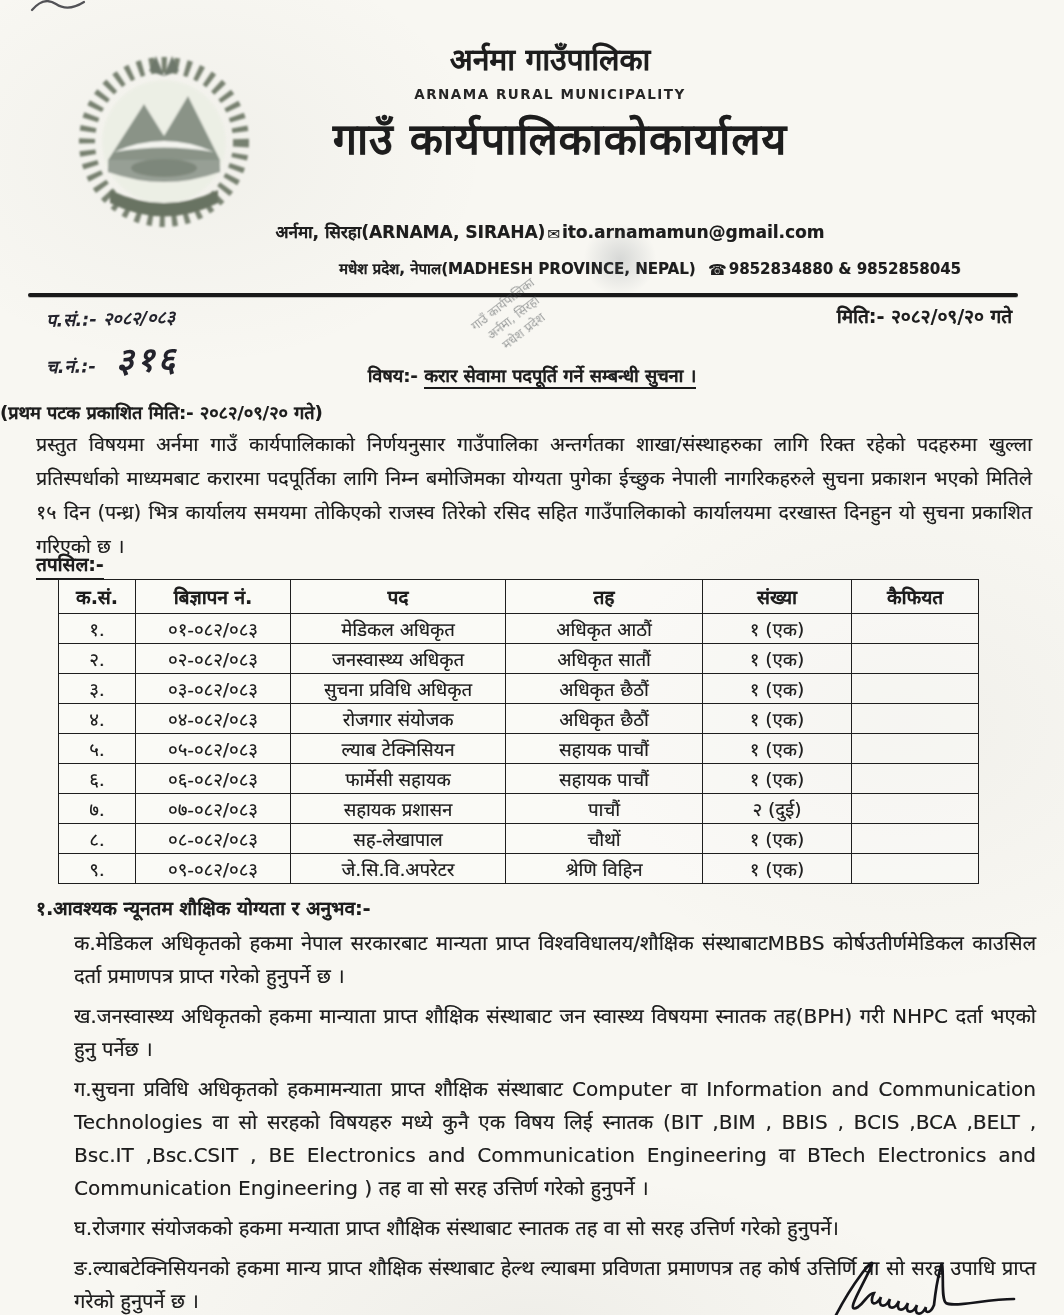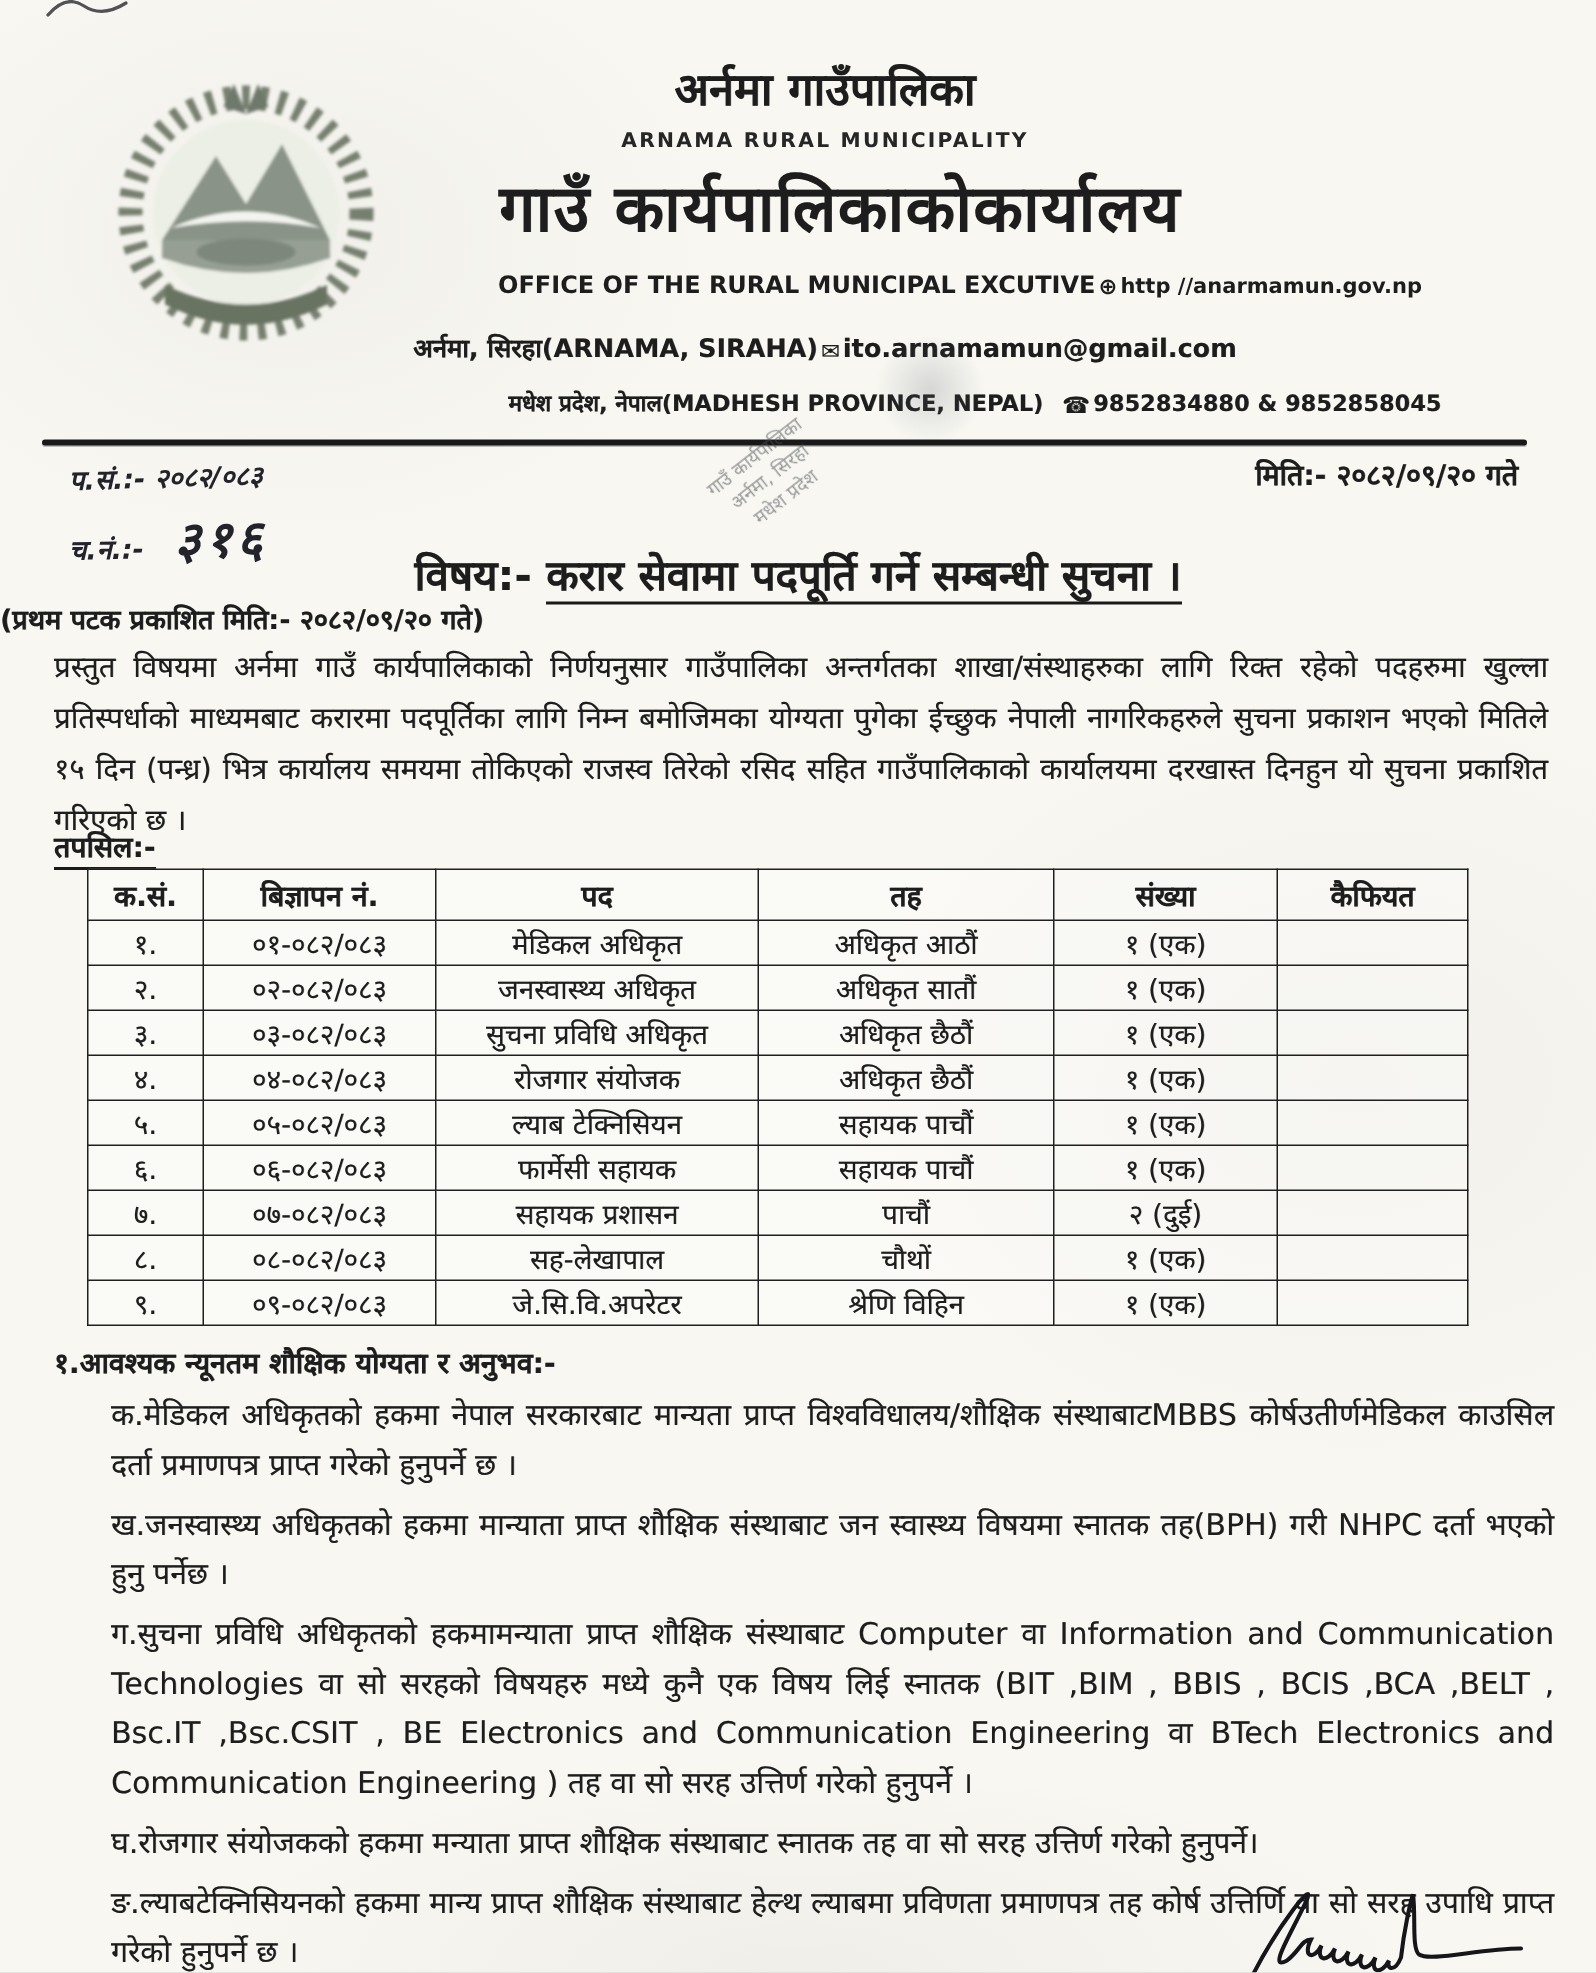--- a/index.html
+++ b/index.html
@@ -37,21 +37,21 @@
   .hand{ font-style:italic; color:#23232c; }
   .ps{ left:46px; top:306px; font-size:18px; font-weight:700; transform:rotate(-1.5deg); }
   .cn{ left:46px; top:336px; font-size:18px; font-weight:700; transform:rotate(-1deg); }
   .cn .big{ font-size:34px; letter-spacing:3px; margin-left:14px; }
   .miti{ right:52px; top:303px; font-size:19px; font-weight:700;margin-left:39px; }
 
   .stamp{ left:438px; top:292px; width:150px; text-align:center; font-size:12.5px; line-height:17px;
     color:#4a4f52; opacity:0.55; transform:rotate(-38deg); filter:blur(0.4px); }
 
   
-  .subject{ left:0; top:363px; width:1064px; text-align:center; font-size:28px; font-weight:700; }
+  .subject{ left:0; top:363px; width:1064px; text-align:center; font-size:18px; font-weight:700; }
   .subject .ul{ border-bottom:2.2px solid #1a1a1a; padding-bottom:1px; }
   .pubdate{ left:0; top:400px; width:1064px; font-size:18px; font-weight:700; }
 
   
   .para{ left:36px; top:428px; width:996px; font-size:19.5px; line-height:34px; text-align:justify; }
   .tapasil{ left:36px; top:551px; font-size:19px; font-weight:700; border-bottom:2px solid #1a1a1a; padding-bottom:1px;}
 
   
   table.vac{ position:absolute; left:58px; top:579px; border-collapse:collapse; table-layout:fixed; width:884px;
     background:rgba(255,255,255,0.35); }
@@ -93,23 +93,20 @@
       <path d="M40,110 L152,110 L152,122 Q96,142 40,122 Z" fill="#8b948a"></path>
       <ellipse cx="96" cy="118" rx="33" ry="9" fill="#6e796c"></ellipse>
       <path d="M42,140 Q96,166 150,140 L150,153 Q96,180 42,153 Z" fill="#57624f"></path>
     </g>
   </svg>
 
   <div class="abs h-en1 head-line">ARNAMA RURAL MUNICIPALITY</div>
   <div class="abs h-np1 np head-line">अर्नमा गाउँपालिका</div>
   <div class="abs h-np2 np head-line">गाउँ कार्यपालिकाकोकार्यालय</div>
 
-  <div class="abs h-en2 head-line">
-    <span>OFFICE OF THE RURAL MUNICIPAL EXCUTIVE</span><span class="icon-g">⊕</span><span class="url">http //anarmamun.gov.np</span>
-  </div>
 
   <div class="abs h-adr head-line np">
     <span>अर्नमा, सिरहा</span><span>(ARNAMA, SIRAHA)</span><span class="icon-g">✉</span><span>ito.arnamamun@gmail.com</span>
   </div>
 
   <div class="abs h-prov head-line np">
     <span>मधेश प्रदेश, नेपाल</span><span>(MADHESH PROVINCE, NEPAL)</span>&nbsp;&nbsp;<span class="icon-g">☎</span><span>9852834880 &amp; 9852858045</span>
   </div>
 
   <div class="abs smudge"></div>

